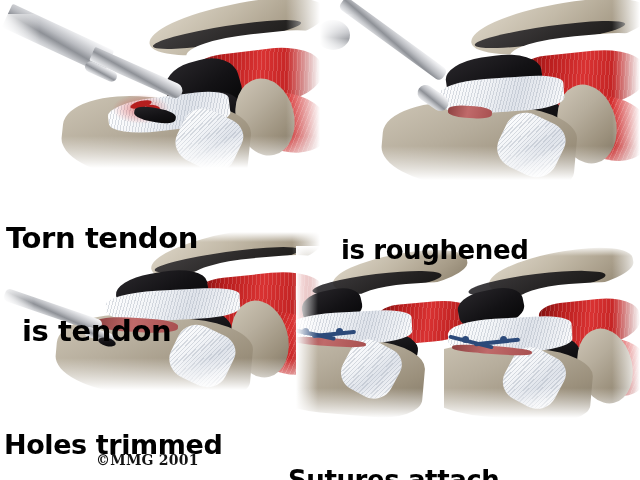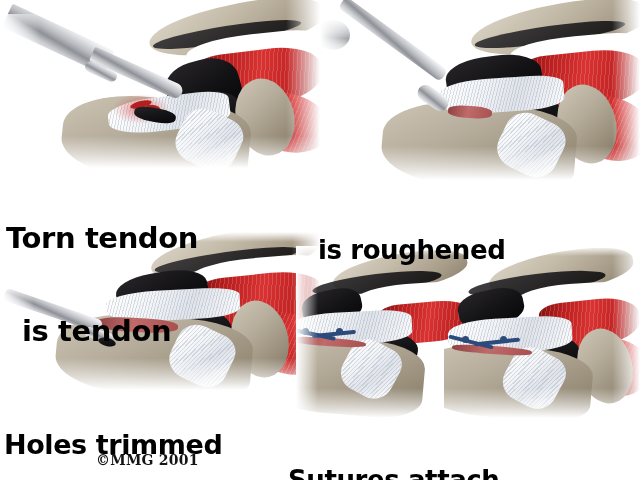--- a/index.html
+++ b/index.html
@@ -213,21 +213,21 @@
     <div class="fade-b" style="left:0px;top:142px;width:344px;height:30px;"></div>
     <div class="fade-t" style="left:0px;top:0px;width:344px;height:10px;"></div>
   </div>
 
   <div class="caption" style="left:6px;top:162px;font-size:29px;">
     <span class="cap-l1">Torn tendon</span>
     <span class="cap-l2" style="margin-left:16px;">is tendon</span>
   </div>
 
   <div class="caption" style="left:286px;top:182px;font-size:26px;">
-    <span class="cap-l2" style="margin-left:32px;">is roughened</span>
+    <span class="cap-l2" style="margin-left:55px;">is roughened</span>
   </div>
 
   <div class="caption" style="left:4px;top:374px;font-size:27px;">
     <span class="cap-l1">Holes trimmed</span>
     
   </div>
 
   <div class="caption" style="left:288px;top:412px;font-size:26px;">
     <span class="cap-l1">Sutures attach</span>
     

